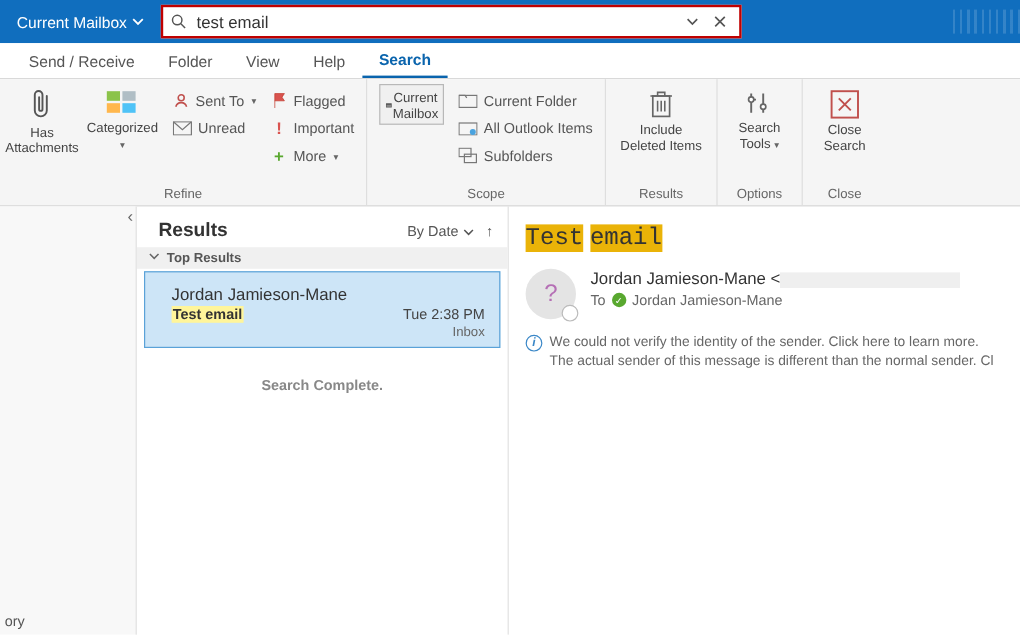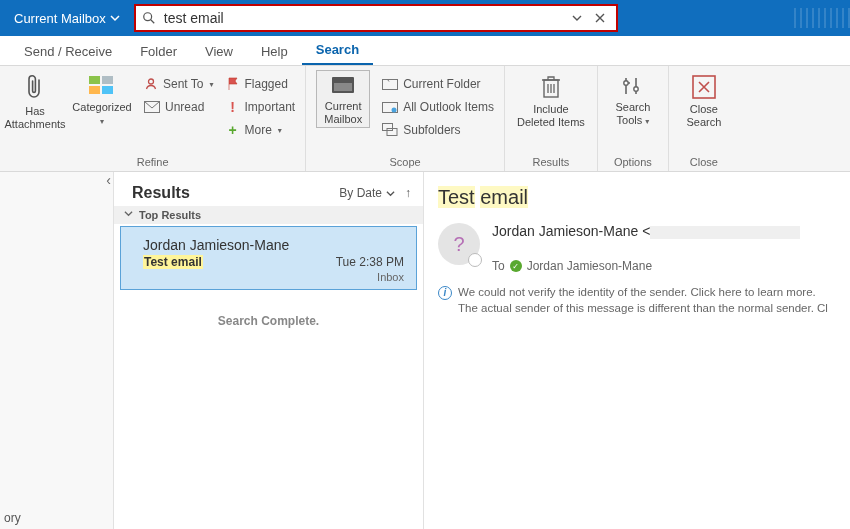--- a/index.html
+++ b/index.html
@@ -25,21 +25,21 @@
   .ribbon { height: 106px; background: #f5f5f5; border-bottom: 1px solid #d9d9d9; display: flex; }
   .group { border-right: 1px solid #dedede; padding: 4px 10px 0 10px; display: flex; flex-direction: column; }
   .group-body { display: flex; gap: 12px; flex: 1; align-items: flex-start; }
   .group-label { text-align: center; font-size: 11px; color: #666; padding: 2px 0 3px; }
   .big-btn { display: flex; flex-direction: column; align-items: center; width: 60px; cursor: pointer; padding-top: 4px; }
   .big-btn .lbl { font-size: 11px; text-align: center; line-height: 1.15; margin-top: 3px; color: #444; }
   .big-btn .drop { font-size: 8px; color: #666; }
   .vlist { display: flex; flex-direction: column; gap: 3px; padding-top: 4px; }
   .vitem { display: flex; align-items: center; gap: 5px; font-size: 12px; color: #555; cursor: pointer; height: 20px; }
   .vitem .drop { font-size: 8px; color: #666; margin-left: 1px; }
-  .scope-btn { border: 1px solid #b8b8b8; background: #f0f0f0; padding: 3px 4px 2px; display: flex; flex-direction: column; align-items: center; width: 54px; cursor: pointer; }
+  .scope-btn { border: 1px solid #b8b8b8; background: #f0f0f0; padding: 3px 4px 2px; display: flex; flex-direction: row; align-items: center; width: 54px; cursor: pointer; }
   .scope-btn .lbl { font-size: 11px; text-align: center; line-height: 1.15; margin-top: 2px; color: #444; }
 
   
   .main { display: flex; height: calc(529px - 36px - 30px - 106px); }
   .left-rail { width: 114px; border-right: 1px solid #e1e1e1; position: relative; background: #f8f8f8; }
   .left-rail .collapse { position: absolute; top: 0; right: 2px; font-size: 14px; color: #666; cursor: pointer; }
   .left-rail .acct { position: absolute; top: 138px; left: 0; right: 0; padding: 6px; background: #e7e7e7; font-size: 13px; color: #444; overflow: hidden; white-space: nowrap; }
   .left-rail .hist { position: absolute; bottom: 4px; left: 4px; font-size: 12px; color: #555; }
 
   .results-col { width: 310px; border-right: 1px solid #e1e1e1; display: flex; flex-direction: column; padding-top: 6px; }
@@ -51,27 +51,27 @@
   .msg-item { margin: 2px 6px; border: 1px solid #5aa2d8; background: #cde5f7; padding: 10px 12px 6px 22px; cursor: pointer; }
   .msg-item .from { font-size: 14px; color: #333; }
   .msg-item .row2 { display: flex; justify-content: space-between; align-items: baseline; margin-top: 2px; }
   .msg-item .subj { font-size: 12px; font-weight: 700; background: #fff59a; color: #333; padding: 0 1px; }
   .msg-item .time { font-size: 12px; color: #444; }
   .msg-item .folder { text-align: right; font-size: 11px; color: #666; margin-top: 2px; }
   .search-complete { text-align: center; font-size: 12px; color: #888; font-weight: 600; margin-top: 22px; }
 
   .reading { flex: 1; padding: 10px 0 0 14px; overflow: hidden; }
   .reading h1 { margin: 4px 0 14px 0; font-size: 20px; font-weight: 400; }
-  .reading h1 .hl { background: #fef9c3; }
+  .reading h1 .hl { background: #eab308; font-family: Liberation Mono, monospace; }
   .sender-row { display: flex; gap: 12px; }
   .avatar { width: 42px; height: 42px; border-radius: 50%; background: #e4e4e4; color: #b56fb5; display: flex; align-items: center; justify-content: center; font-size: 20px; position: relative; }
   .avatar::after { content: ""; position: absolute; right: -2px; bottom: -2px; width: 12px; height: 12px; border-radius: 50%; background: #fff; border: 1px solid #bbb; }
   .sender-info .name { font-size: 14px; color: #333; }
   .sender-info .redact { display: inline-block; width: 150px; height: 13px; background: #efefef; vertical-align: middle; }
-  .sender-info .to-line { font-size: 12px; color: #666; margin-top: 20px; display: flex; align-items: center; gap: 5px; }
+  .sender-info .to-line { font-size: 12px; color: #666; margin-top: 3px; display: flex; align-items: center; gap: 5px; }
   .verify-badge { width: 12px; height: 12px; border-radius: 50%; background: #59a82f; display: inline-flex; align-items: center; justify-content: center; color: #fff; font-size: 8px; }
   .warn { margin-top: 12px; font-size: 11.5px; color: #666; display: flex; gap: 6px; line-height: 1.35; }
   .warn .info-ic { width: 14px; height: 14px; border-radius: 50%; border: 1.5px solid #3a87c7; color: #3a87c7; font-size: 10px; display: flex; align-items: center; justify-content: center; font-style: italic; font-weight: 700; flex-shrink: 0; margin-top: 1px; }
 
   svg { display: block; }
 </style>
 </head>
 <body>
 
 <div class="topbar">

